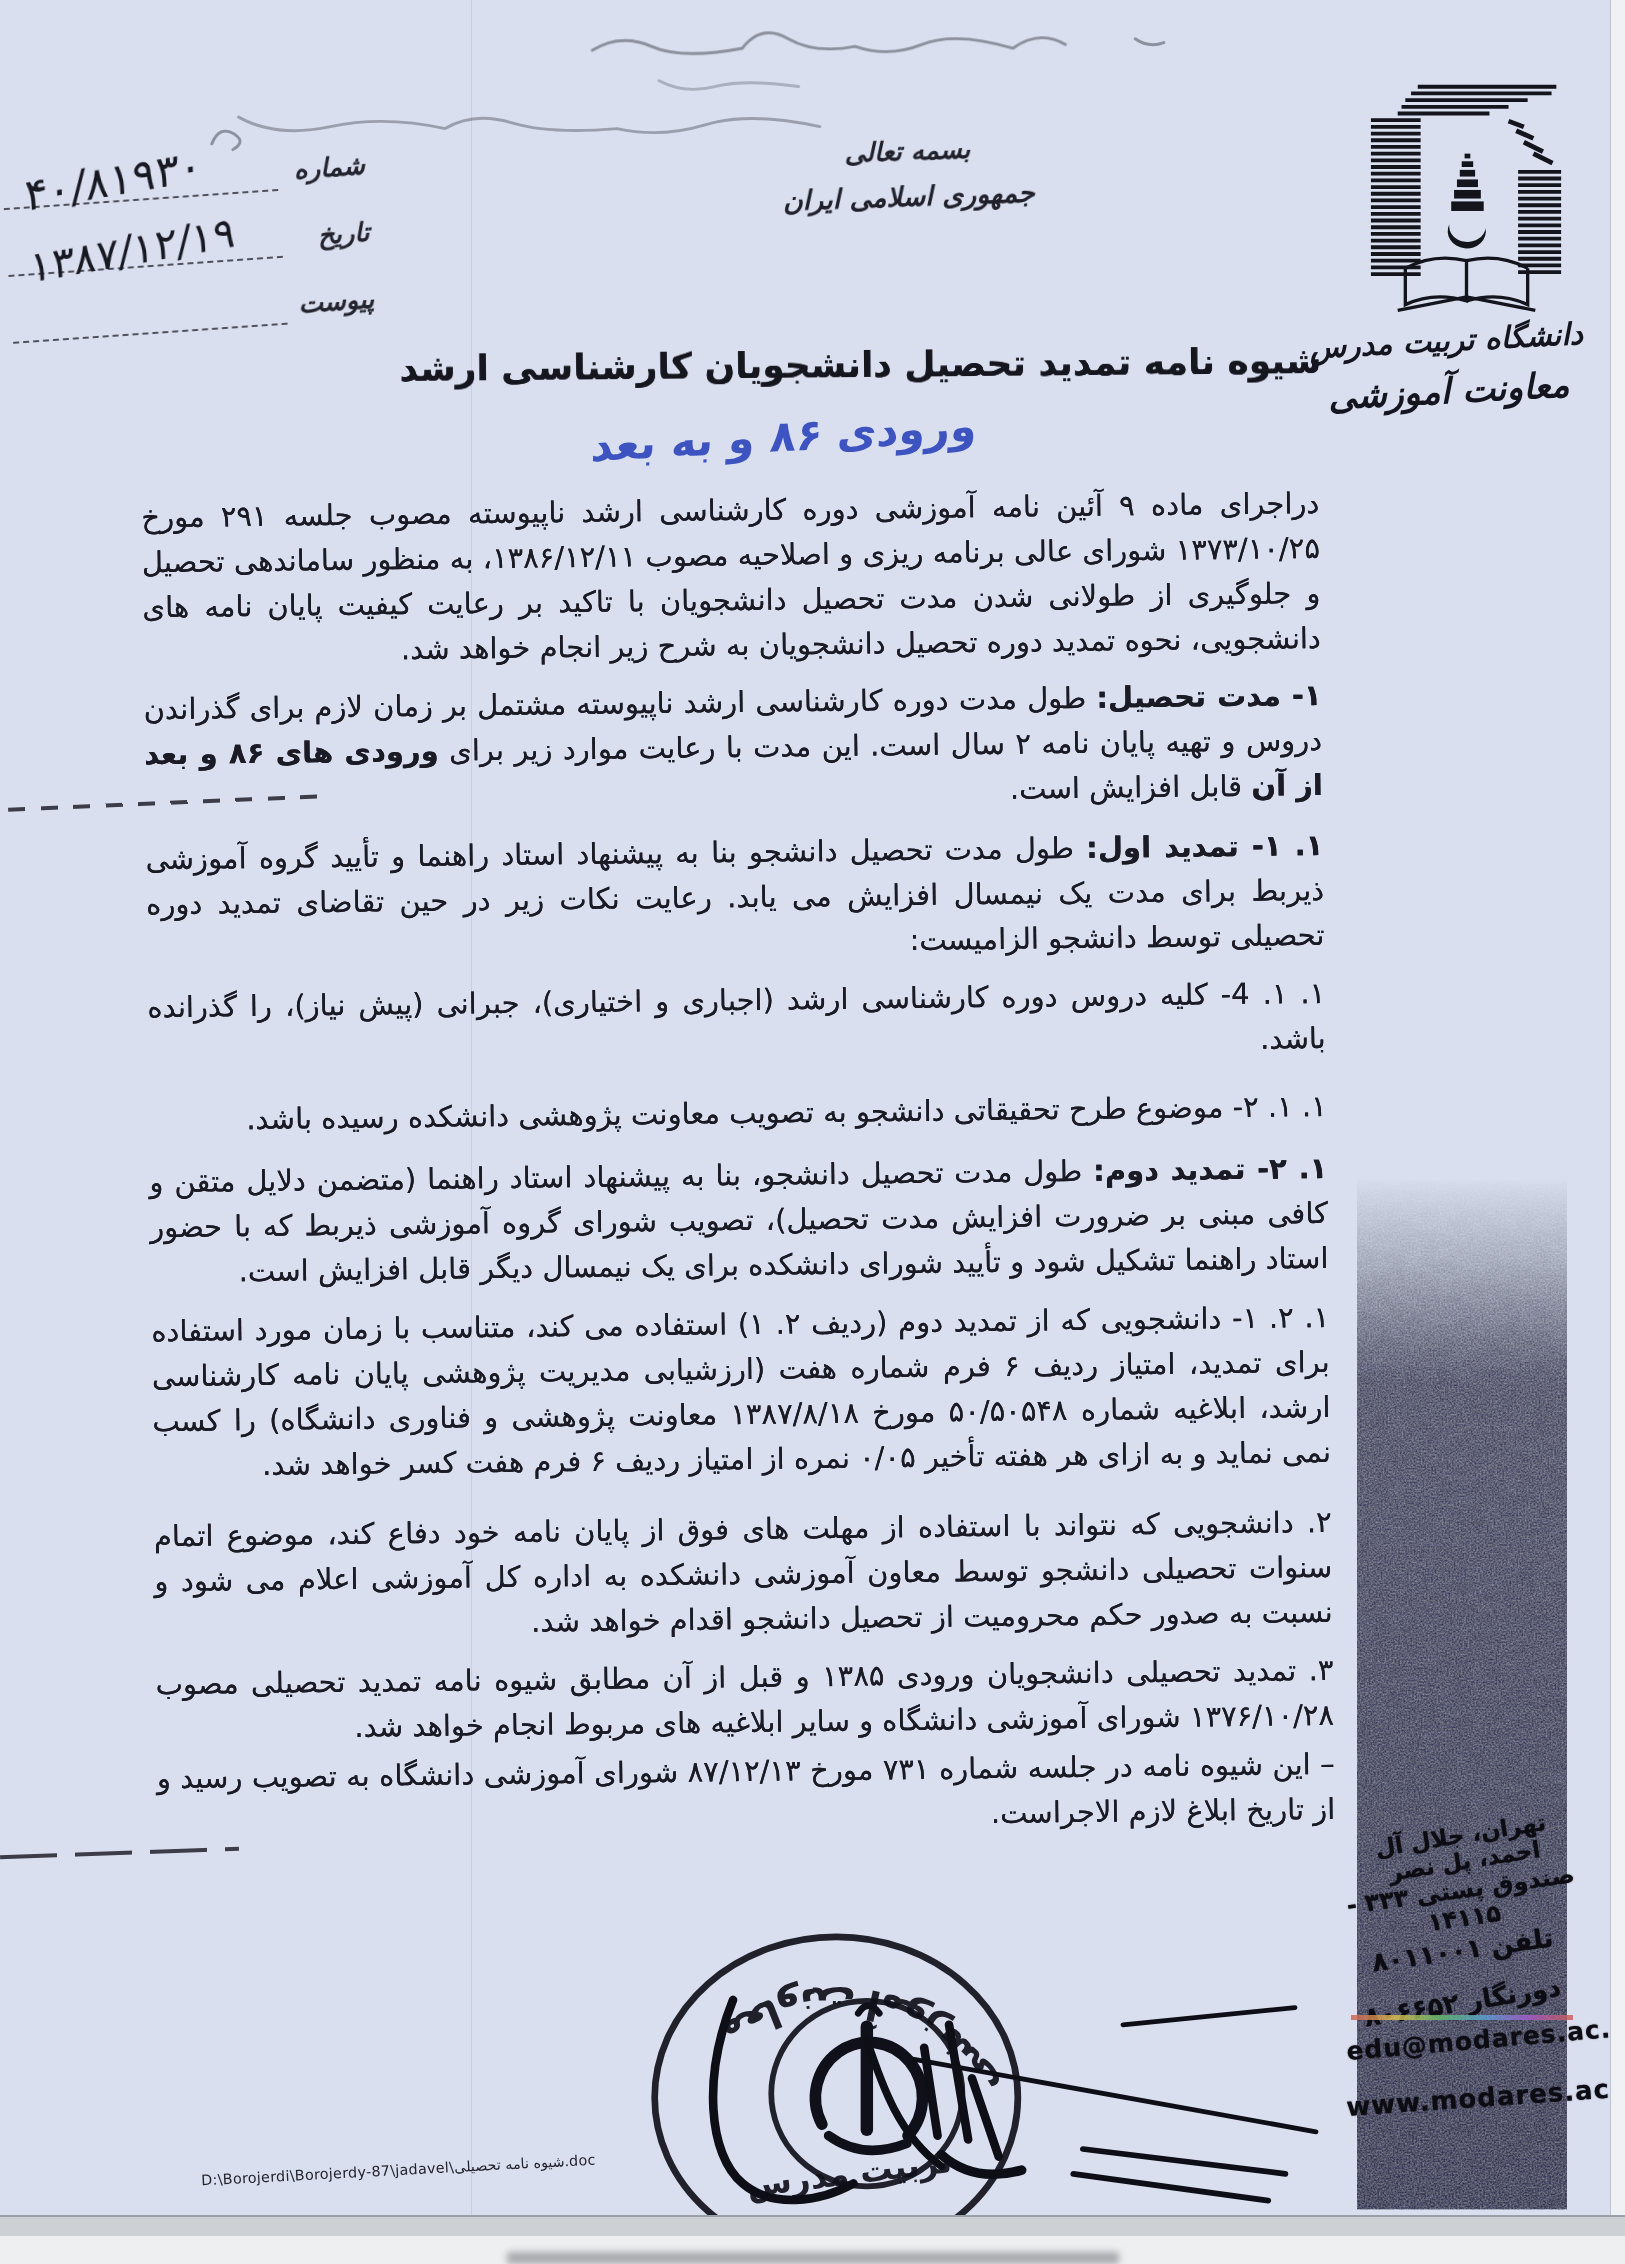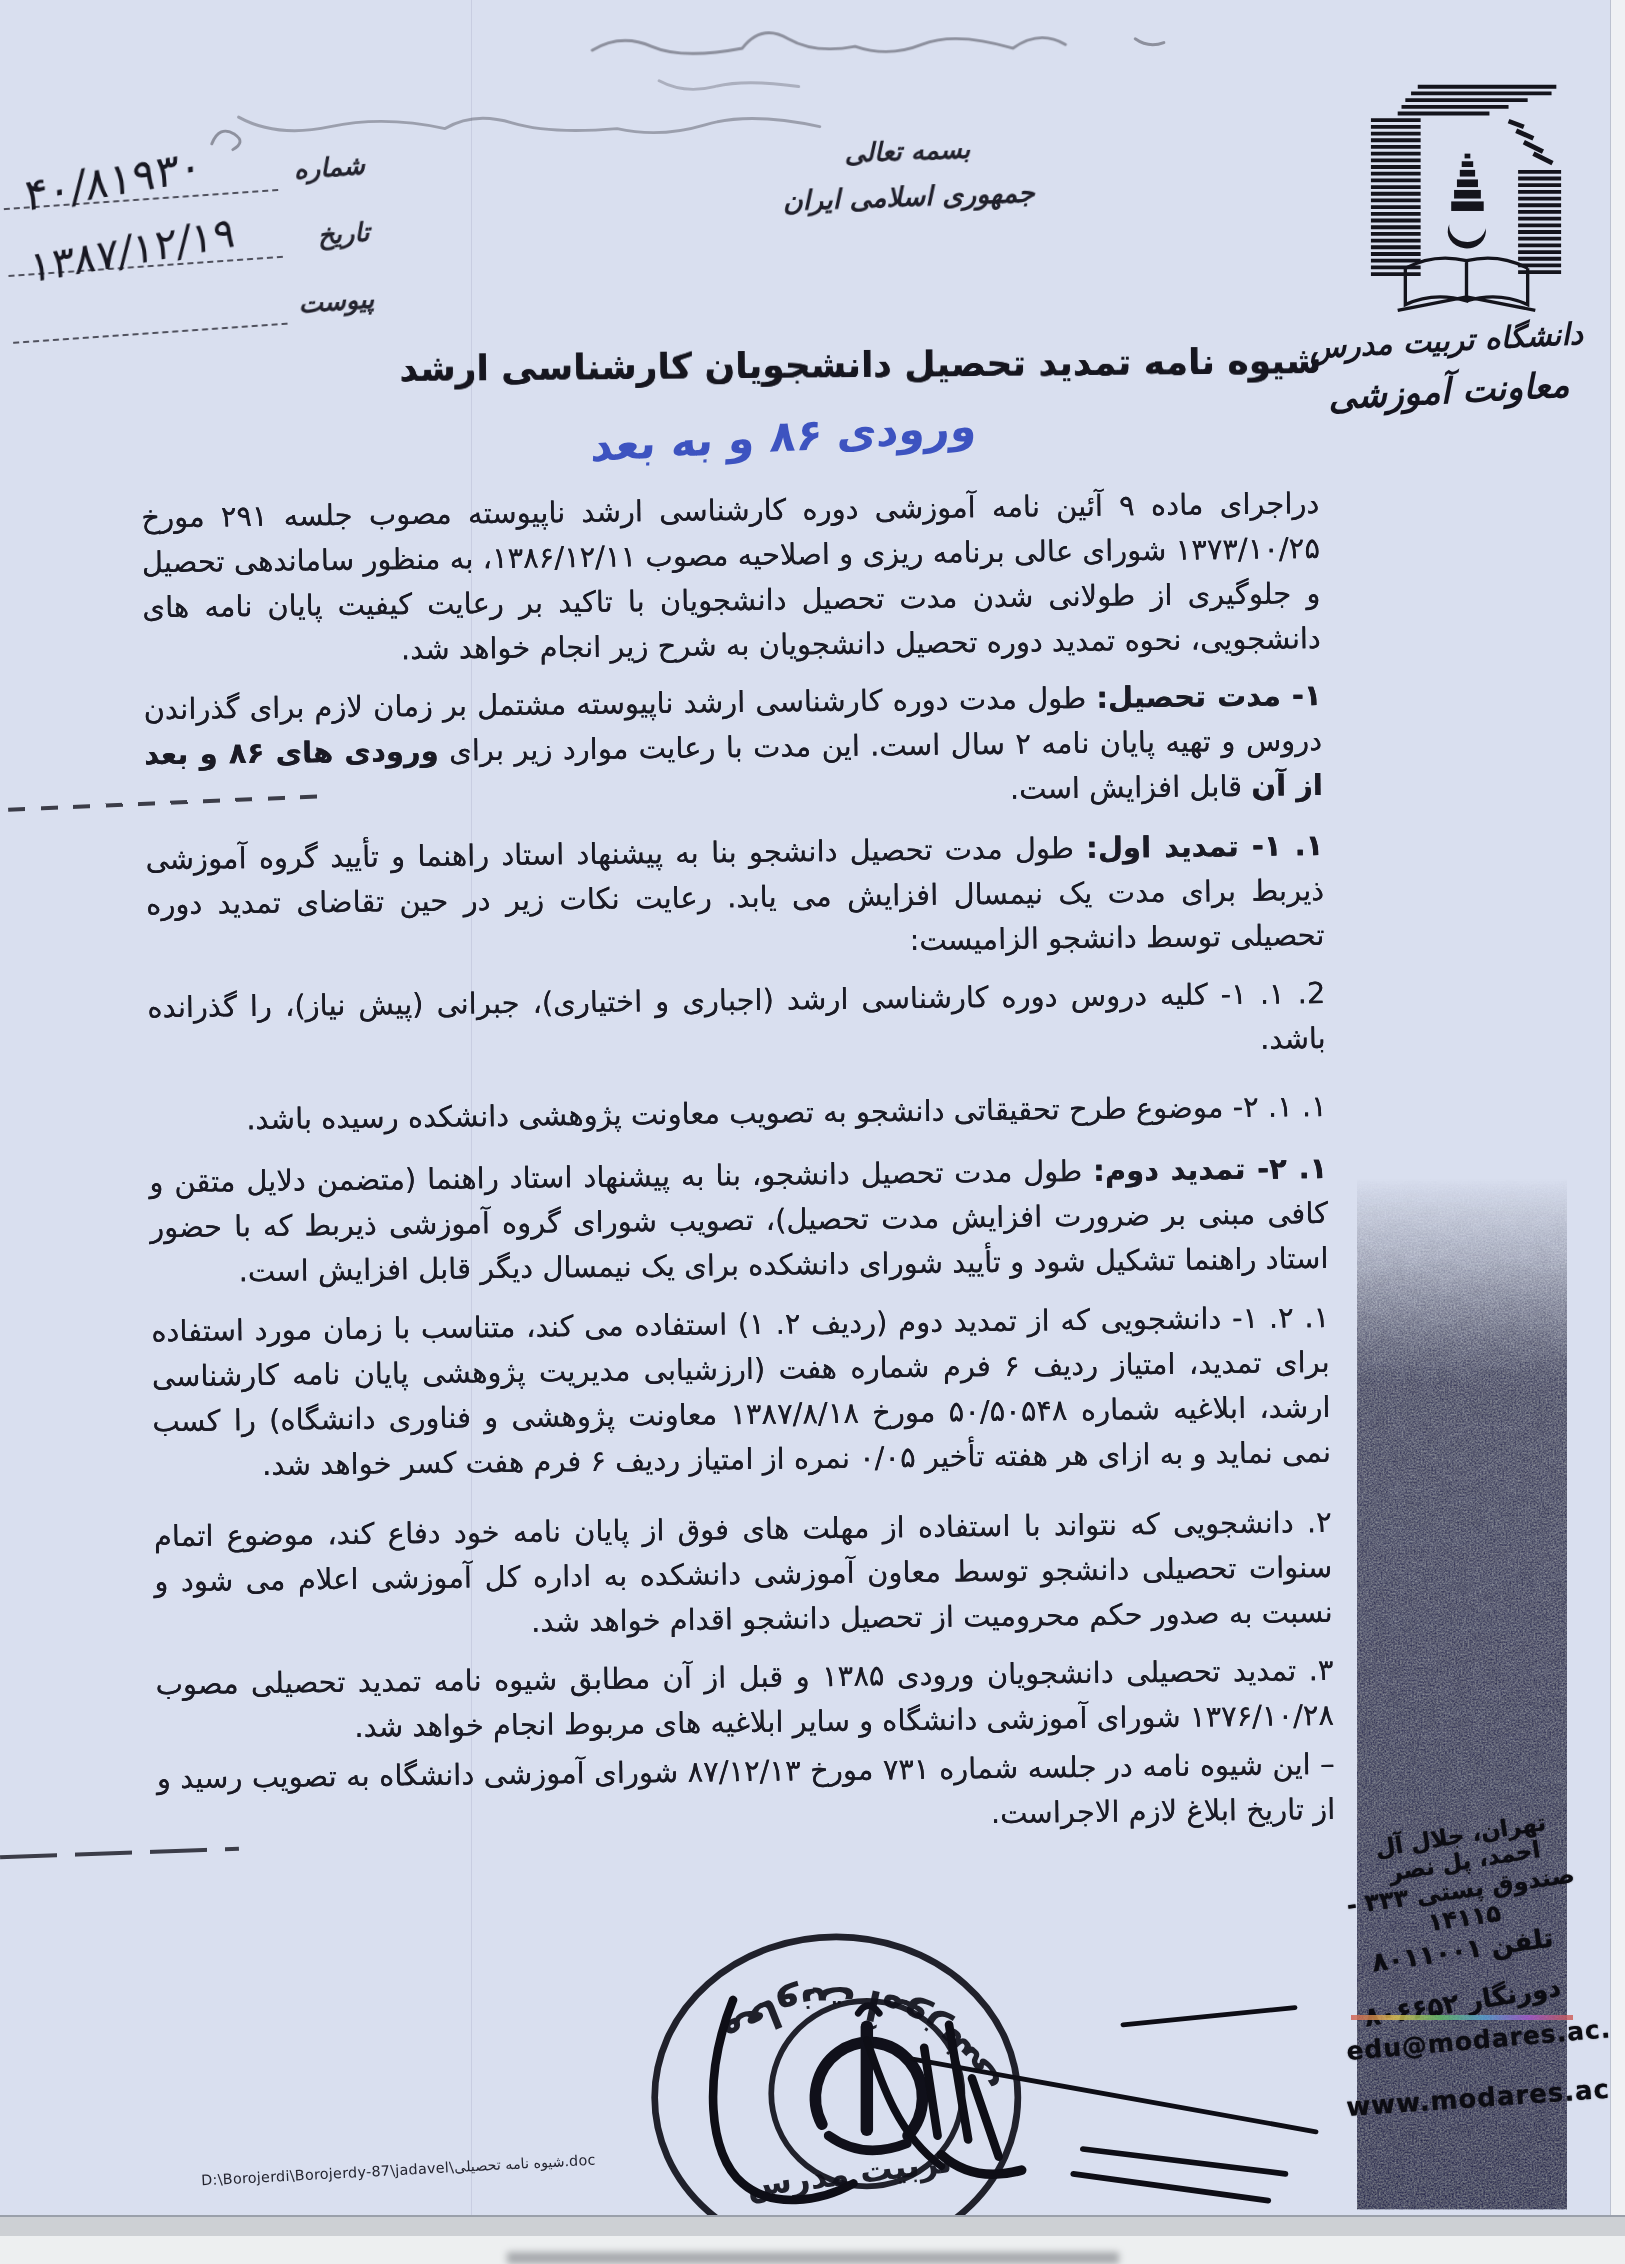--- a/index.html
+++ b/index.html
@@ -131,21 +131,21 @@
     </div>
 
     <div class="title">شیوه نامه تمدید تحصیل دانشجویان کارشناسی ارشد</div>
 
     <div class="bluenote">ورودی ۸۶ و به بعد</div>
 
     <div class="bodycol">
         <p class="para" dir="rtl" style="margin-top: 0px;"><span>دراجرای ماده ۹ آئین نامه آموزشی دوره کارشناسی ارشد ناپیوسته مصوب جلسه ۲۹۱ مورخ ۱۳۷۳/۱۰/۲۵ شورای عالی برنامه ریزی و اصلاحیه مصوب ۱۳۸۶/۱۲/۱۱، به منظور ساماندهی تحصیل و جلوگیری از طولانی شدن مدت تحصیل دانشجویان با تاکید بر رعایت کیفیت پایان نامه های دانشجویی، نحوه تمدید دوره تحصیل دانشجویان به شرح زیر انجام خواهد شد.</span></p>
         <p class="para" dir="rtl" style="margin-top: 11.5px;"><span style="font-weight: bold;">۱- مدت تحصیل:</span><span> طول مدت دوره کارشناسی ارشد ناپیوسته مشتمل بر زمان لازم برای گذراندن دروس و تهیه پایان نامه ۲ سال است. این مدت با رعایت موارد زیر برای </span><span style="font-weight: bold;">ورودی های ۸۶ و بعد از آن</span><span> قابل افزایش است.</span></p>
         <p class="para" dir="rtl" style="margin-top: 15.3px;"><span style="font-weight: bold;">۱. ۱- تمدید اول:</span><span> طول مدت تحصیل دانشجو بنا به پیشنهاد استاد راهنما و تأیید گروه آموزشی ذیربط برای مدت یک نیمسال افزایش می یابد. رعایت نکات زیر در حین تقاضای تمدید دوره تحصیلی توسط دانشجو الزامیست:</span></p>
-        <p class="para" dir="rtl" style="margin-top: 13.4px;"><span>2. ۱. ۱- کلیه دروس دوره کارشناسی ارشد (اجباری و اختیاری)، جبرانی (پیش نیاز)، را گذرانده باشد.</span></p>
+        <p class="para" dir="rtl" style="margin-top: 13.4px;"><span>۱. ۱. 4- کلیه دروس دوره کارشناسی ارشد (اجباری و اختیاری)، جبرانی (پیش نیاز)، را گذرانده باشد.</span></p>
         <p class="para" dir="rtl" style="margin-top: 23px;"><span>۱. ۱. ۲- موضوع طرح تحقیقاتی دانشجو به تصویب معاونت پژوهشی دانشکده رسیده باشد.</span></p>
         <p class="para" dir="rtl" style="margin-top: 17px;"><span style="font-weight: bold;">۱. ۲- تمدید دوم:</span><span> طول مدت تحصیل دانشجو، بنا به پیشنهاد استاد راهنما (متضمن دلایل متقن و کافی مبنی بر ضرورت افزایش مدت تحصیل)، تصویب شورای گروه آموزشی ذیربط که با حضور استاد راهنما تشکیل شود و تأیید شورای دانشکده برای یک نیمسال دیگر قابل افزایش است.</span></p>
         <p class="para" dir="rtl" style="margin-top: 13.4px;"><span>۱. ۲. ۱- دانشجویی که از تمدید دوم (ردیف ۲. ۱) استفاده می کند، متناسب با زمان مورد استفاده برای تمدید، امتیاز ردیف ۶ فرم شماره هفت (ارزشیابی مدیریت پژوهشی پایان نامه کارشناسی ارشد، ابلاغیه شماره ۵۰/۵۰۵۴۸ مورخ ۱۳۸۷/۸/۱۸ معاونت پژوهشی و فناوری دانشگاه) را کسب نمی نماید و به ازای هر هفته تأخیر ۰/۰۵ نمره از امتیاز ردیف ۶ فرم هفت کسر خواهد شد.</span></p>
         <p class="para" dir="rtl" style="margin-top: 25px;"><span>۲. دانشجویی که نتواند با استفاده از مهلت های فوق از پایان نامه خود دفاع کند، موضوع اتمام سنوات تحصیلی دانشجو توسط معاون آموزشی دانشکده به اداره کل آموزشی اعلام می شود و نسبت به صدور حکم محرومیت از تحصیل دانشجو اقدام خواهد شد.</span></p>
         <p class="para" dir="rtl" style="margin-top: 13.4px;"><span>۳. تمدید تحصیلی دانشجویان ورودی ۱۳۸۵ و قبل از آن مطابق شیوه نامه تمدید تحصیلی مصوب ۱۳۷۶/۱۰/۲۸ شورای آموزشی دانشگاه و سایر ابلاغیه های مربوط انجام خواهد شد.</span></p>
         <p class="para" dir="rtl" style="margin-top: 3.8px;"><span>– این شیوه نامه در جلسه شماره ۷۳۱ مورخ ۸۷/۱۲/۱۳ شورای آموزشی دانشگاه به تصویب رسید و از تاریخ ابلاغ لازم الاجراست.</span></p>
       </div>
 
     <div class="dashmark d1"></div>
     <div class="dashmark d2"></div>

